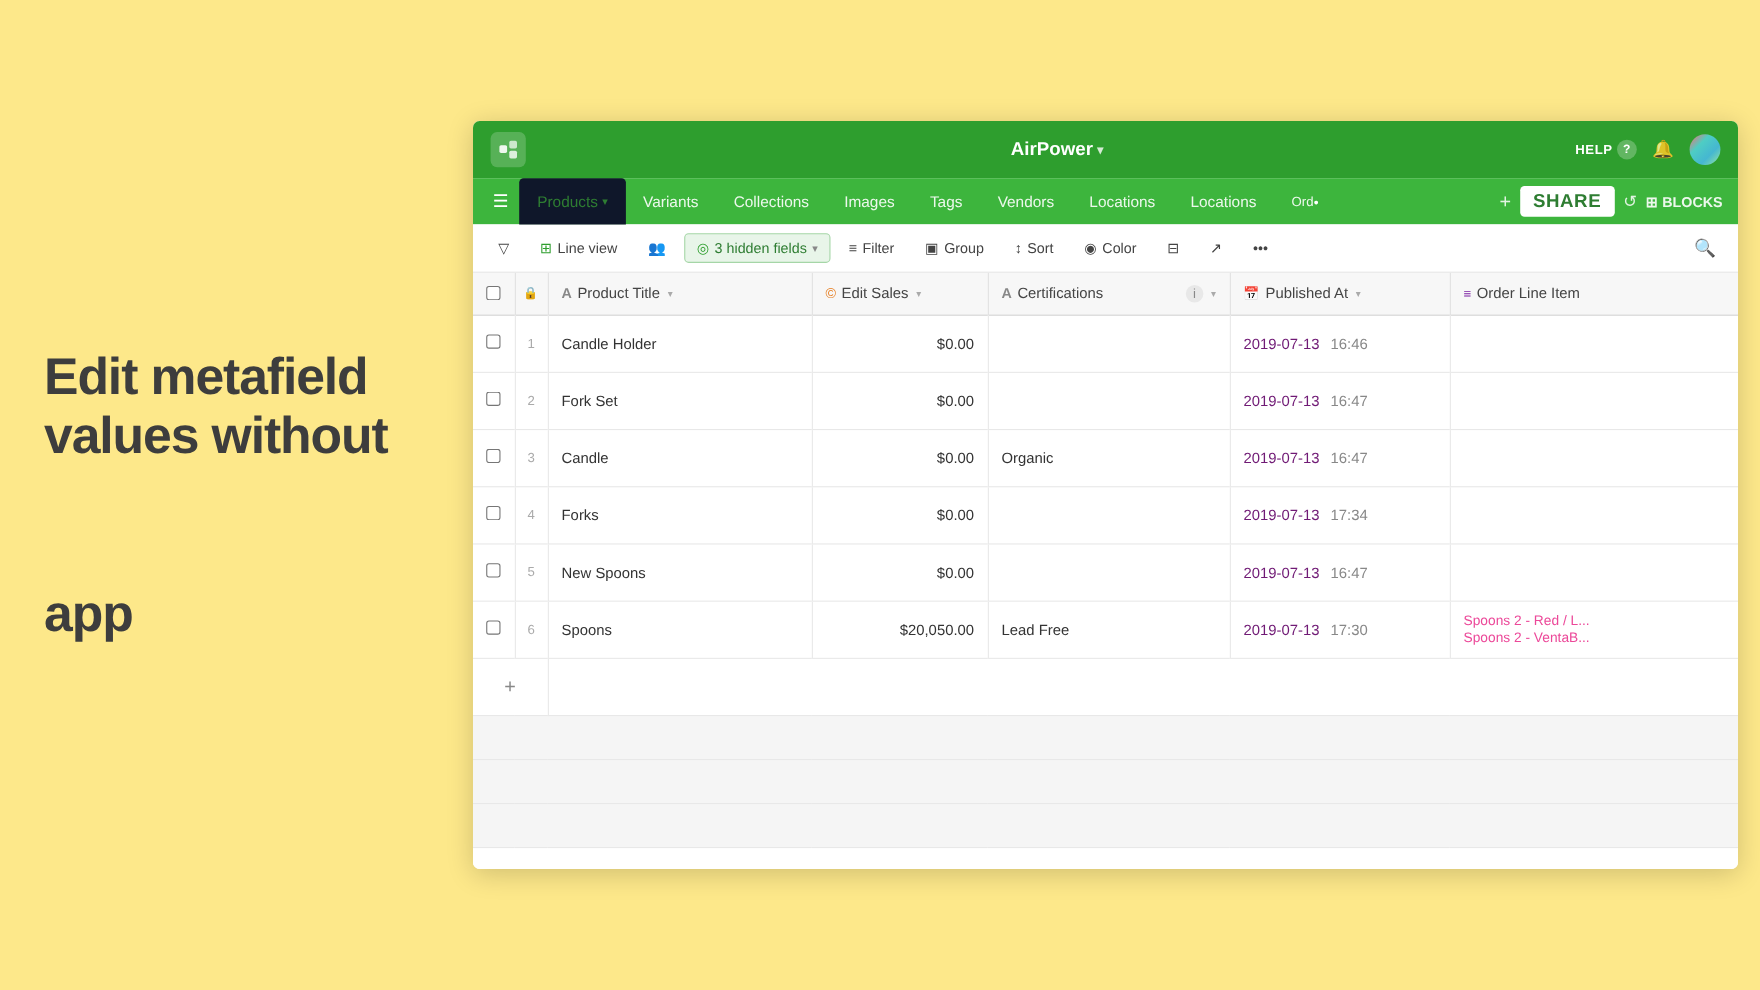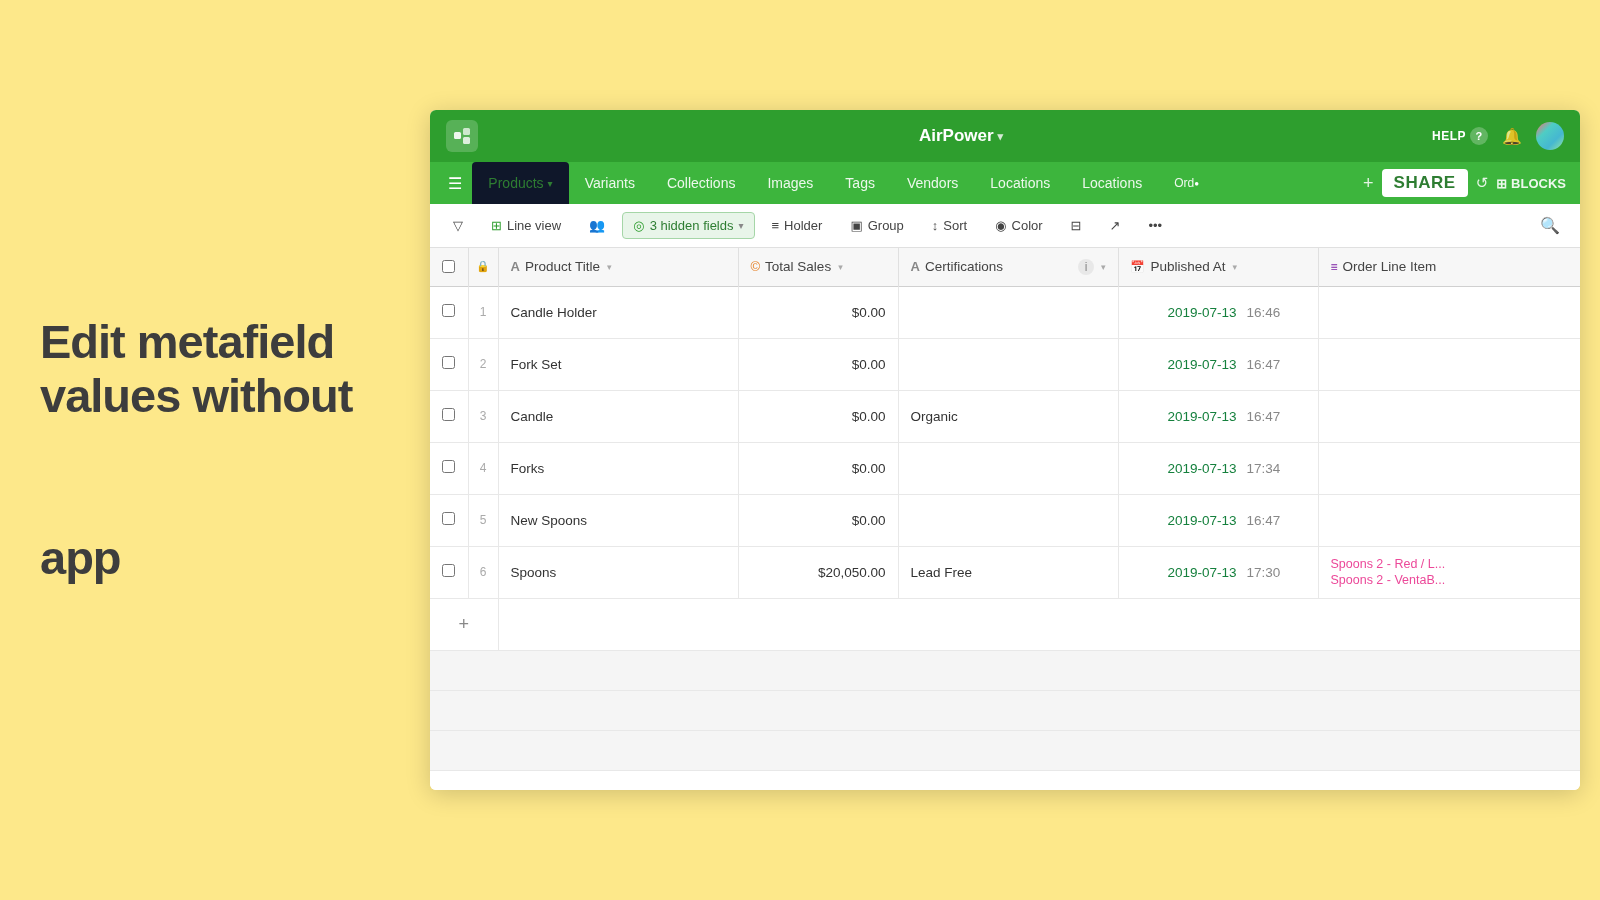--- a/index.html
+++ b/index.html
@@ -302,21 +302,21 @@
     }
     .td-sales {
       text-align: right;
       color: #333;
     }
     .td-date-time {
       display: flex;
       align-items: center;
       gap: 10px;
     }
-    .td-date { color: #15803d; margin-left: 37px; }
+    .td-date { color: #701a75; }
     .td-time { color: #888; }
     .td-order-items {
       display: flex;
       flex-direction: column;
       justify-content: center;
       gap: 2px;
     }
     .order-item {
       color: #ec4899;
       font-size: 12.5px;
@@ -436,21 +436,21 @@
     <div class="toolbar-btn">
       <span class="toolbar-icon">👥</span>
     </div>
     <div class="toolbar-btn highlighted">
       <span class="toolbar-icon icon-green">◎</span>
       <span>3 hidden fields</span>
       <span class="filter-chevron">▾</span>
     </div>
     <div class="toolbar-btn">
       <span class="toolbar-icon">≡</span>
-      <span>Holder</span>
+      <span>Filter</span>
     </div>
     <div class="toolbar-btn">
       <span class="toolbar-icon">▣</span>
       <span>Group</span>
     </div>
     <div class="toolbar-btn">
       <span class="toolbar-icon">↕</span>
       <span>Sort</span>
     </div>
     <div class="toolbar-btn">
@@ -489,21 +489,21 @@
           <th class="col-product-title">
             <div class="th-inner">
               <span class="icon-gray" style="font-size:13px;font-weight:600;">A</span>
               <span>Product Title</span>
               <span class="th-chevron">▾</span>
             </div>
           </th>
           <th class="col-total-sales">
             <div class="th-inner">
               <span style="color:#e67e22;font-size:13px;">©</span>
-              <span>Total Sales</span>
+              <span>Edit Sales</span>
               <span class="th-chevron">▾</span>
             </div>
           </th>
           <th class="col-certifications">
             <div class="th-inner">
               <span class="icon-gray" style="font-size:13px;font-weight:600;">A</span>
               <span>Certifications</span>
               <span style="flex:1;"></span>
               <span style="color:#888;font-size:12px;background:#e8e8e8;border-radius:50%;width:16px;height:16px;display:inline-flex;align-items:center;justify-content:center;">i</span>
               <span class="th-chevron">▾</span>

